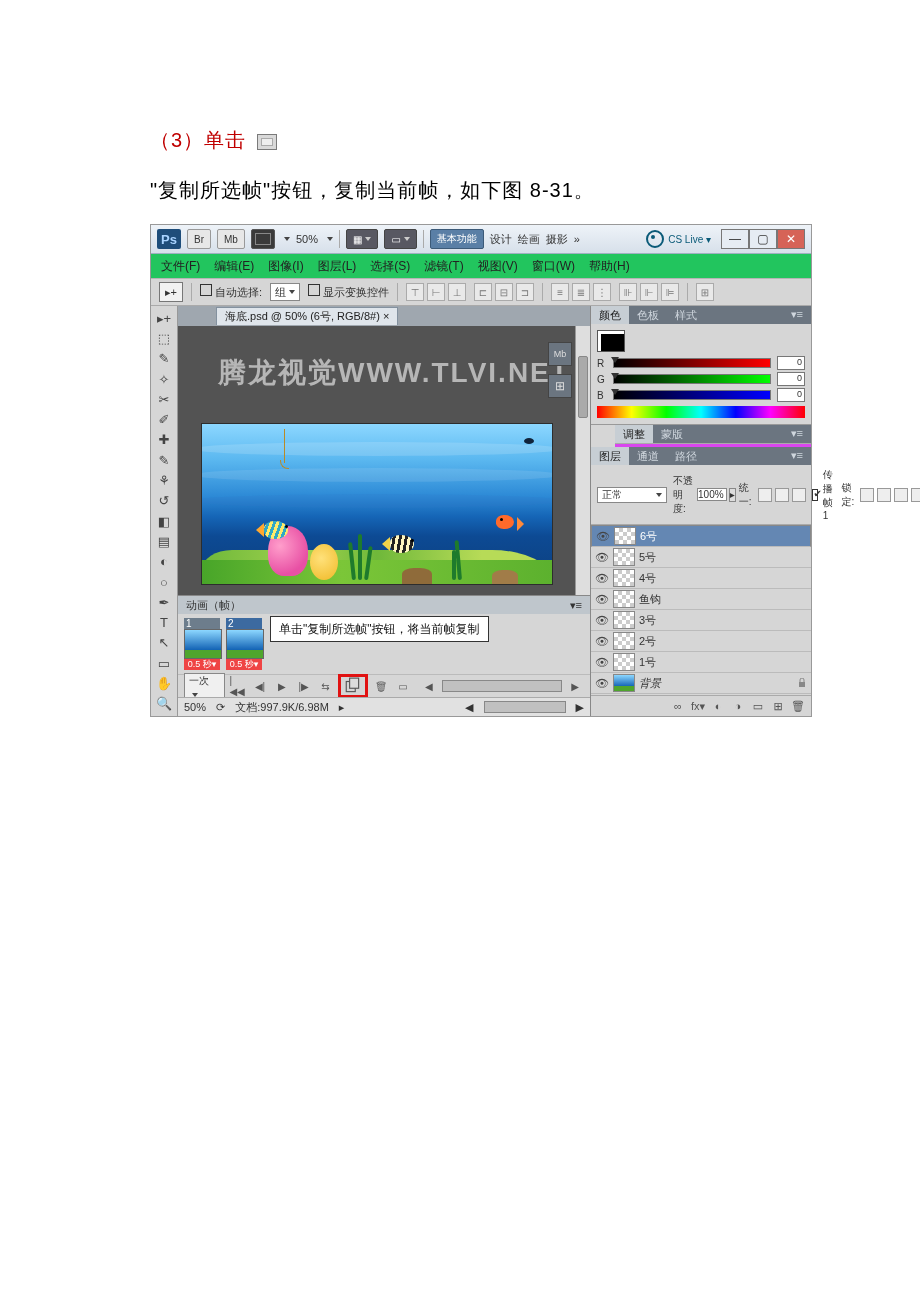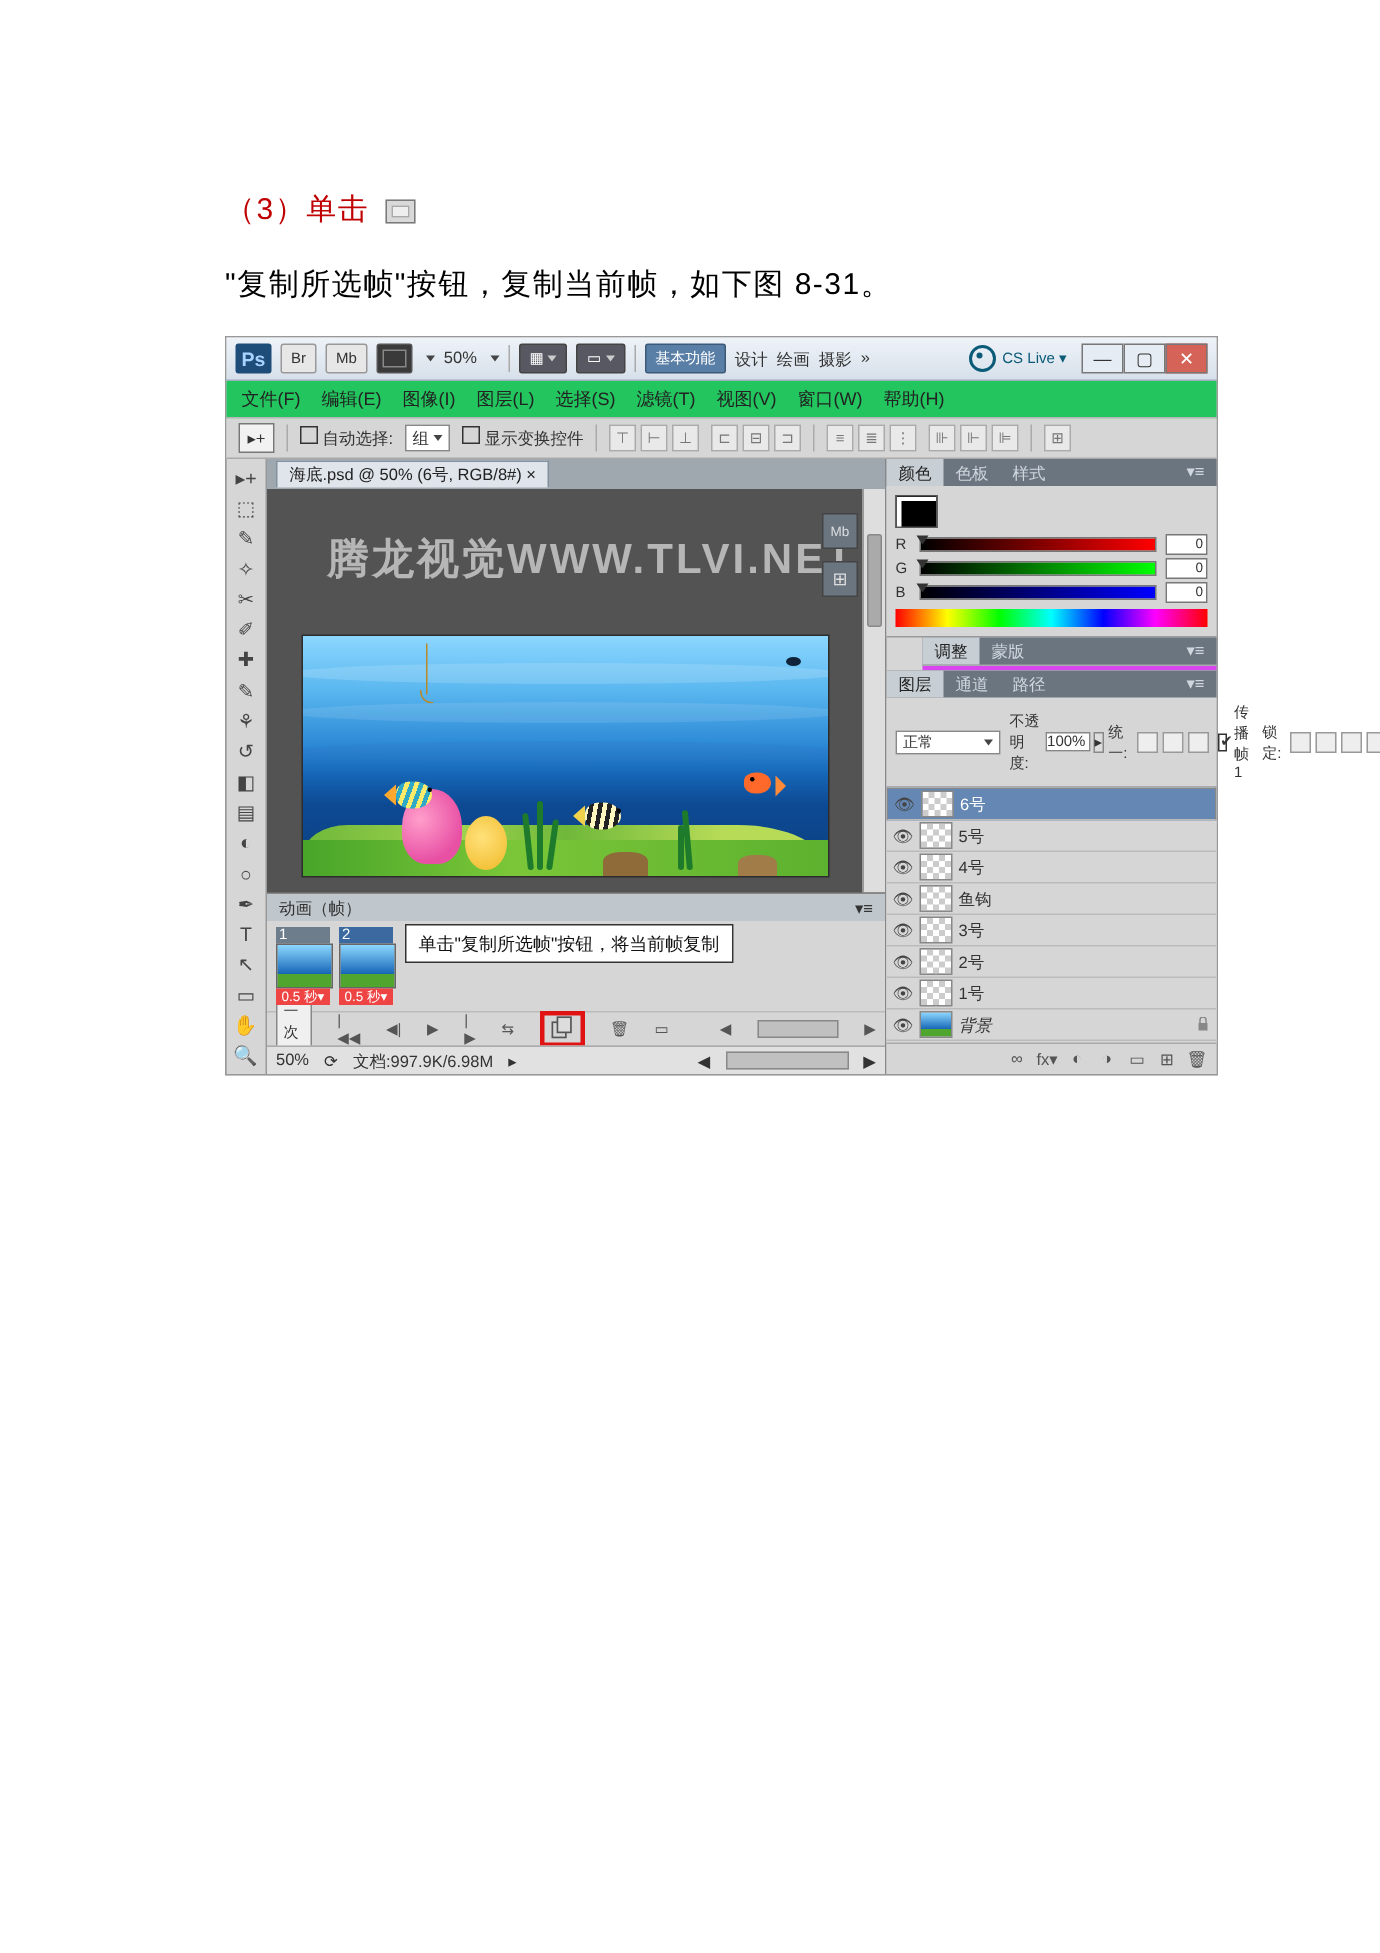--- a/index.html
+++ b/index.html
@@ -102,21 +102,21 @@
     display:flex; flex-direction:column; padding:2px 0; }
   .tool { width:20px; height:20px; margin:1px auto; display:flex;
     align-items:center;justify-content:center; font-size:13px; color:#444;
     border:1px solid transparent; }
 
   
   .center { flex:1; display:flex; flex-direction:column; min-width:0; }
   .doc-tab-row { height:20px; background:#9fa7af; display:flex;align-items:center;
     font-size:11px; color:#222; padding:0 6px;}
   .doc-tab { background:#dfe5eb; padding:1px 8px; border:1px solid #83919f;
-    border-bottom:none;}
+    border-bottom:none;margin-left:32px;}
   .canvas-wrap { flex:1; background:#525252; position:relative; overflow:hidden;
     display:flex;}
   .canvas-gray { flex:1; background:#535353; position:relative; display:flex;
     align-items:flex-end; justify-content:center; padding-bottom:6px;}
   .vscroll { width:14px; background:#dedede; border-left:1px solid #999;
     position:relative;}
   .vscroll .thumb{ position:absolute; left:2px; right:2px; top:30px; height:60px;
     background:#aaa; border:1px solid #888; border-radius:2px;}
 
   .watermark {
@@ -201,21 +201,21 @@
   .frame img, .frame .thumb-art { width:36px; height:28px; }
   .thumb-art { background: linear-gradient(#8cd7ff, #1565b6 70%, #4fa52d 70%);
     display:block; border:1px solid #666;}
   .frame-time{ font-size:9px; background:#ef4444; color:#fff; text-align:center;
     line-height:11px;}
   .tooltip-box{
     position:absolute; left:92px; top:2px; height:24px;
     background:#fff; border:1px solid #333; font-size:12px;
     display:flex; align-items:center; padding:0 8px; color:#111;
   }
-  .anim-ctrl { height:22px; display:flex; align-items:center; gap:17px;
+  .anim-ctrl { height:22px; display:flex; align-items:center; gap:4px;
     background:#d6d6d6; padding:0 6px; border-top:1px solid #bbb;}
   .dsel{ font-size:10px; padding:0 4px; border:1px solid #888; background:#f0f0f0;}
   .pbtn{ width:18px;height:16px; display:flex;align-items:center;justify-content:center;
     color:#555; font-size:10px;}
   .redbox{ border:3px solid #e11212; padding:1px 3px; }
 
   
   .statusbar{ height:18px; background:#e1e1e1; border-top:1px solid #aaa;
     font-size:11px; display:flex; align-items:center; padding:0 6px; gap:10px;
     color:#333;}

